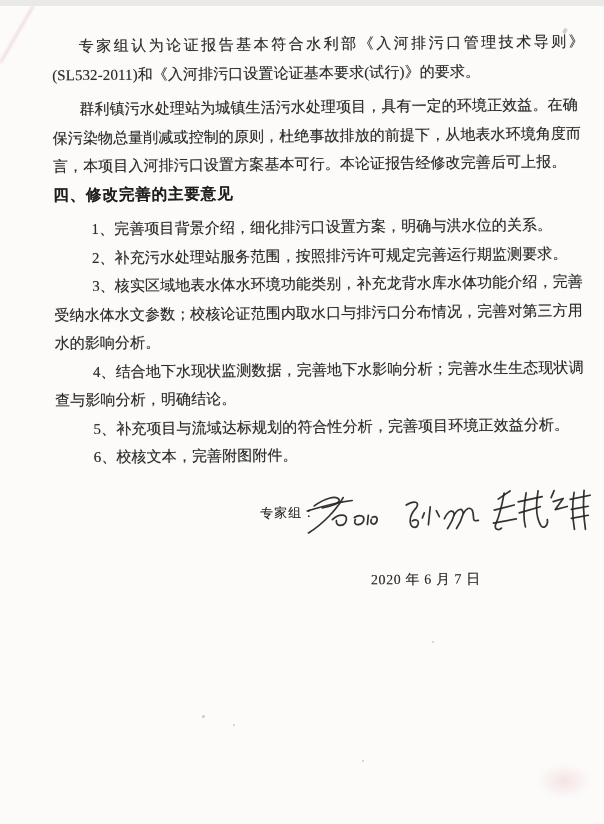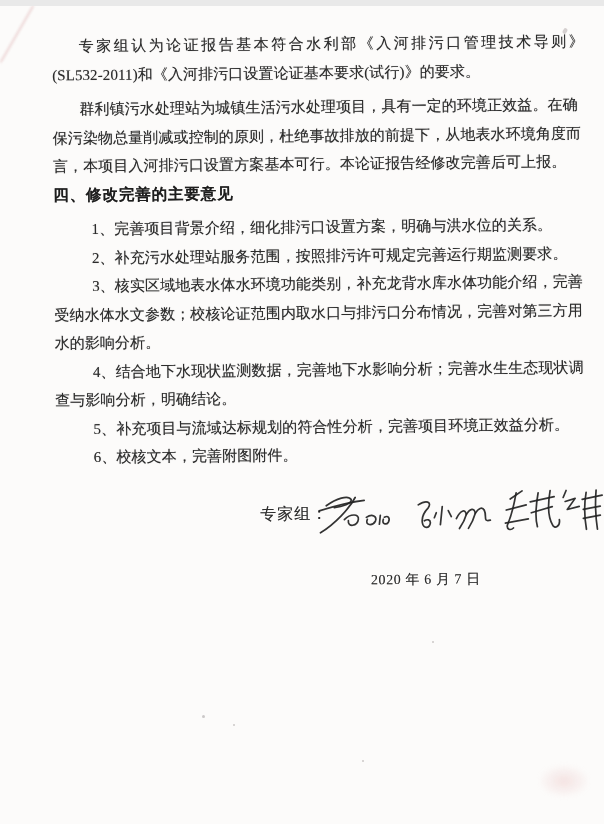--- a/index.html
+++ b/index.html
@@ -24,21 +24,21 @@
   .heading{
     font-family:"Liberation Sans","DejaVu Sans",sans-serif;
     font-weight:bold;font-size:15.5px;color:#1d1d1d;letter-spacing:0.9px;
     text-shadow:0 0 0.6px rgba(30,30,30,0.6);
   }
   .sig-row{
     display:flex;align-items:flex-start;height:48px;
     margin:22px 0 0 204px;
   }
   .sig-label{
-    font-size:16px;color:#2c2c2c;letter-spacing:1px;padding-top:12px;
+    font-size:13px;color:#2c2c2c;letter-spacing:1px;padding-top:12px;
     white-space:nowrap;text-shadow:0 0 0.6px rgba(60,60,60,0.5);
   }
   svg.sig{display:block;overflow:visible;}
   svg.sig path{fill:none;stroke:#222;stroke-width:1.7;stroke-linecap:round;stroke-linejoin:round;opacity:0.92;}
   .sig1{margin-left:-14px;}
   .sig2{margin-left:18px;margin-top:4px;}
   .sig3{margin-left:8px;margin-top:-4px;}
   .date-line{
     margin-top:32px;padding-left:314px;font-size:14px;color:#2c2c2c;
     letter-spacing:0.6px;white-space:nowrap;text-shadow:0 0 0.6px rgba(60,60,60,0.5);

